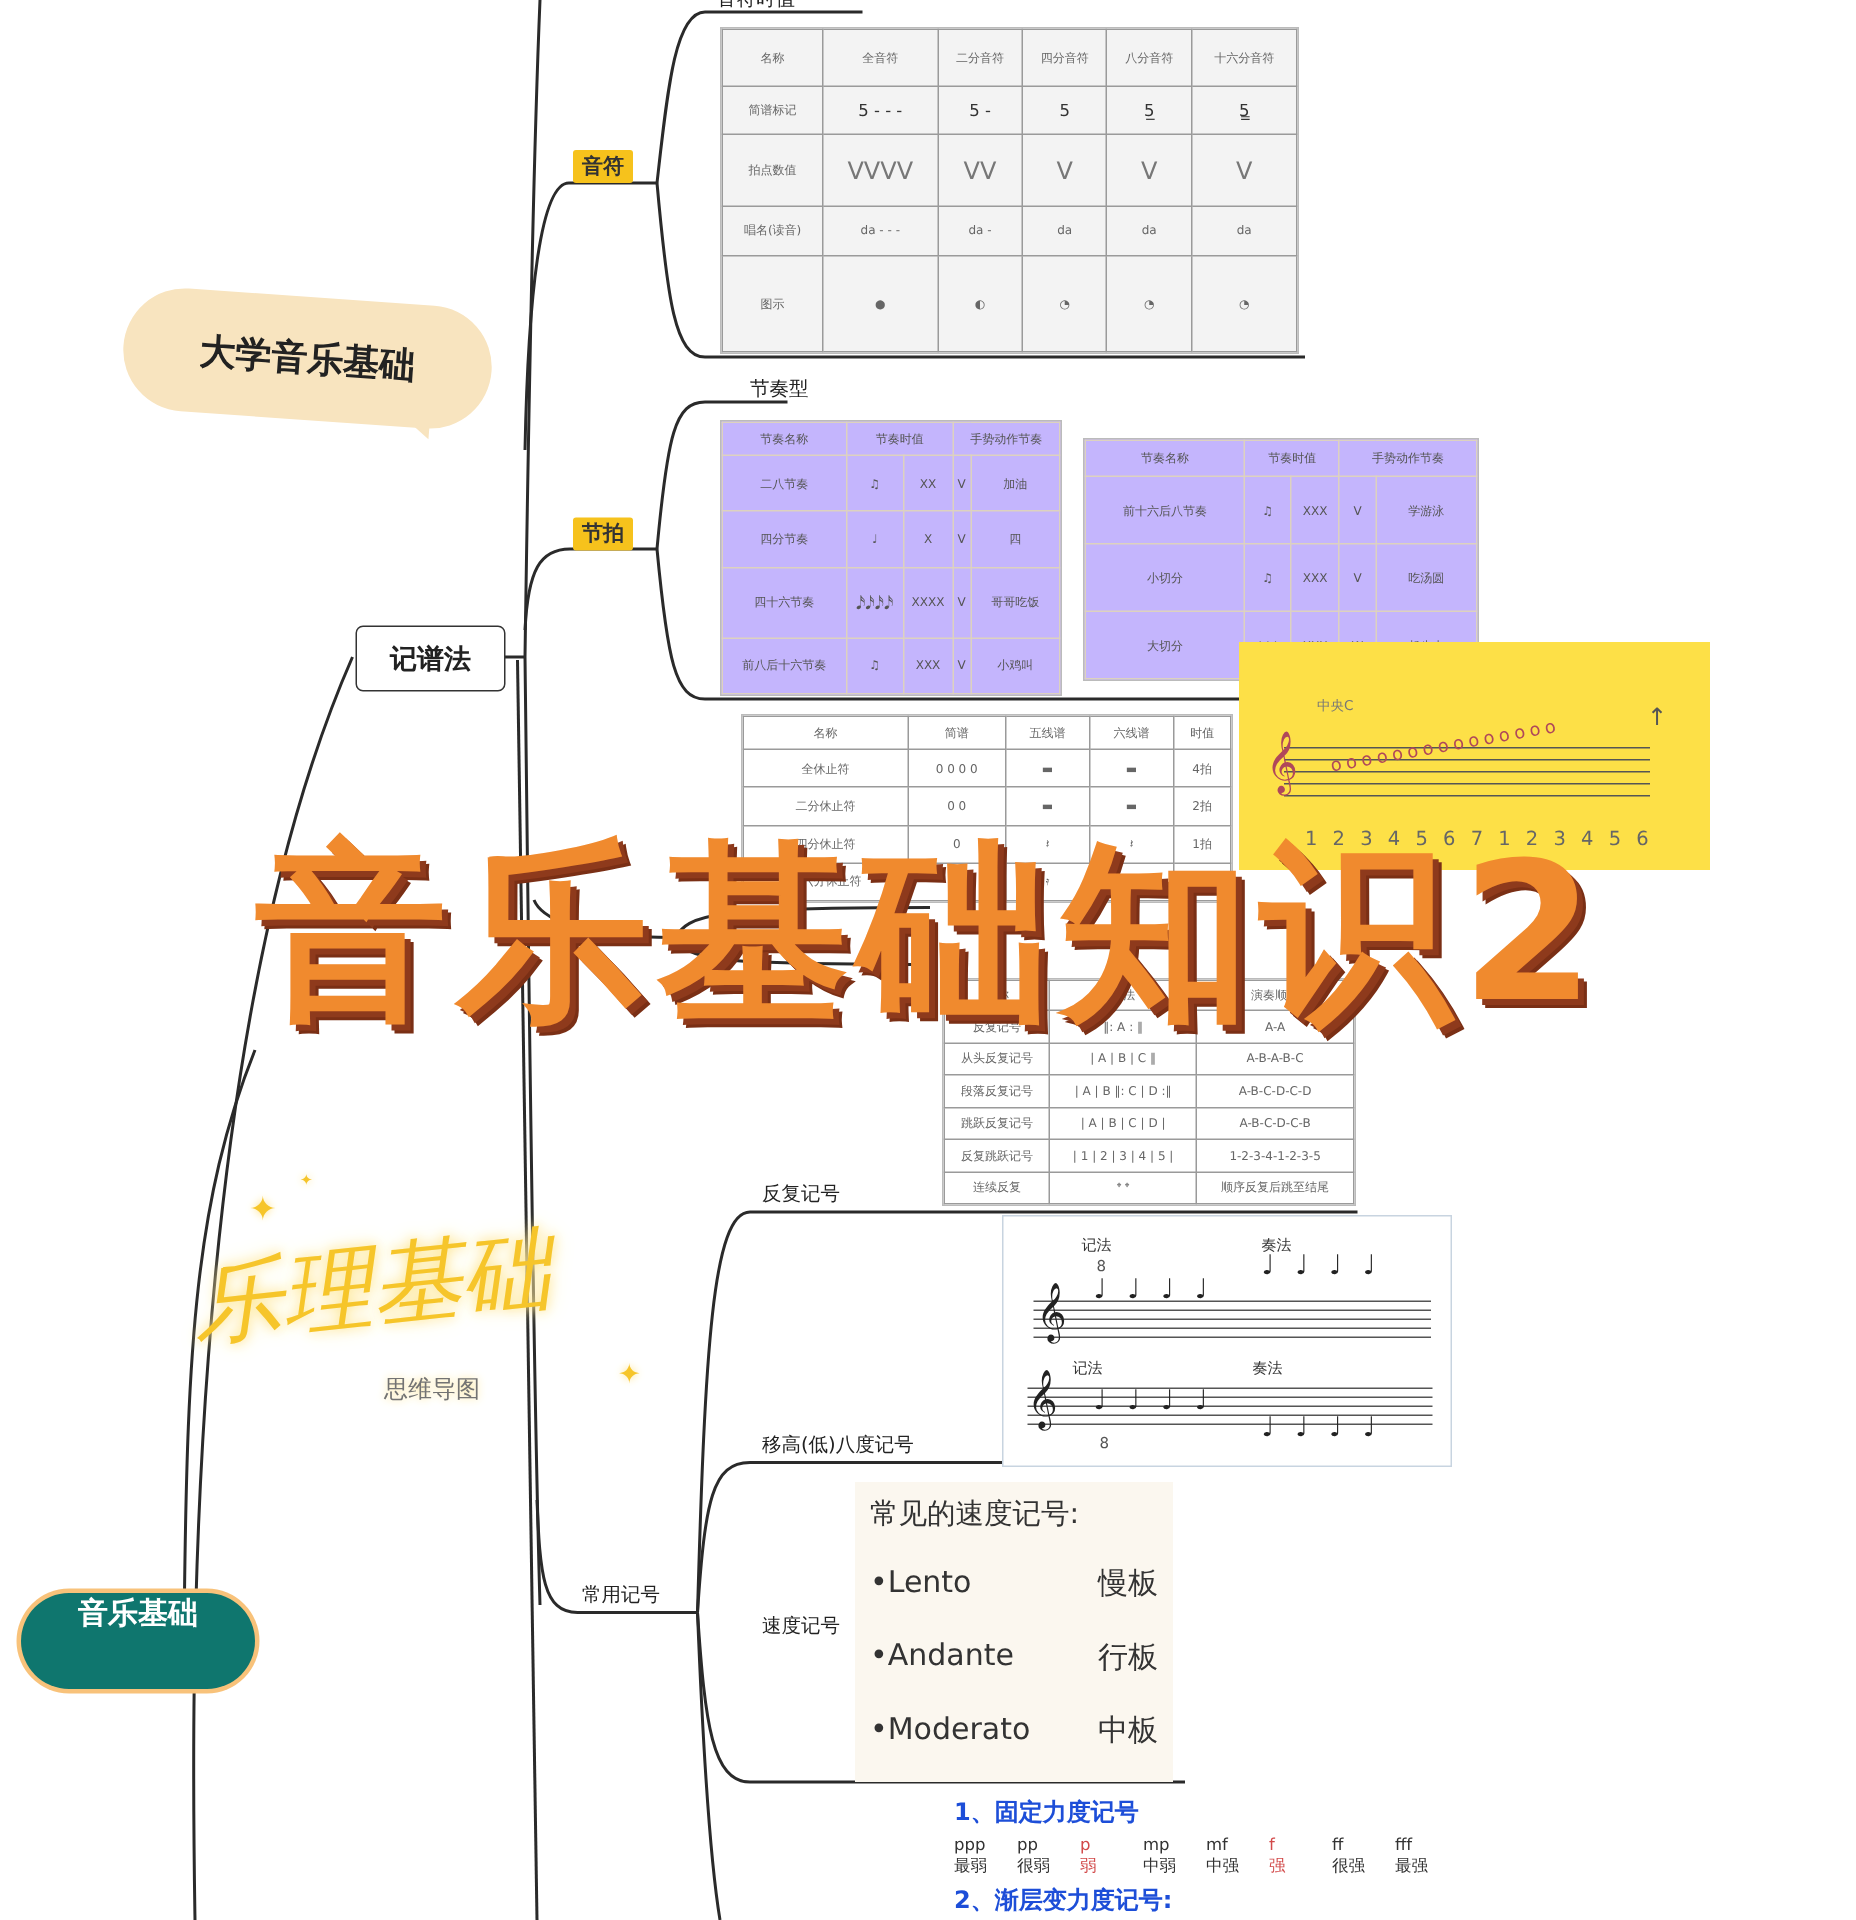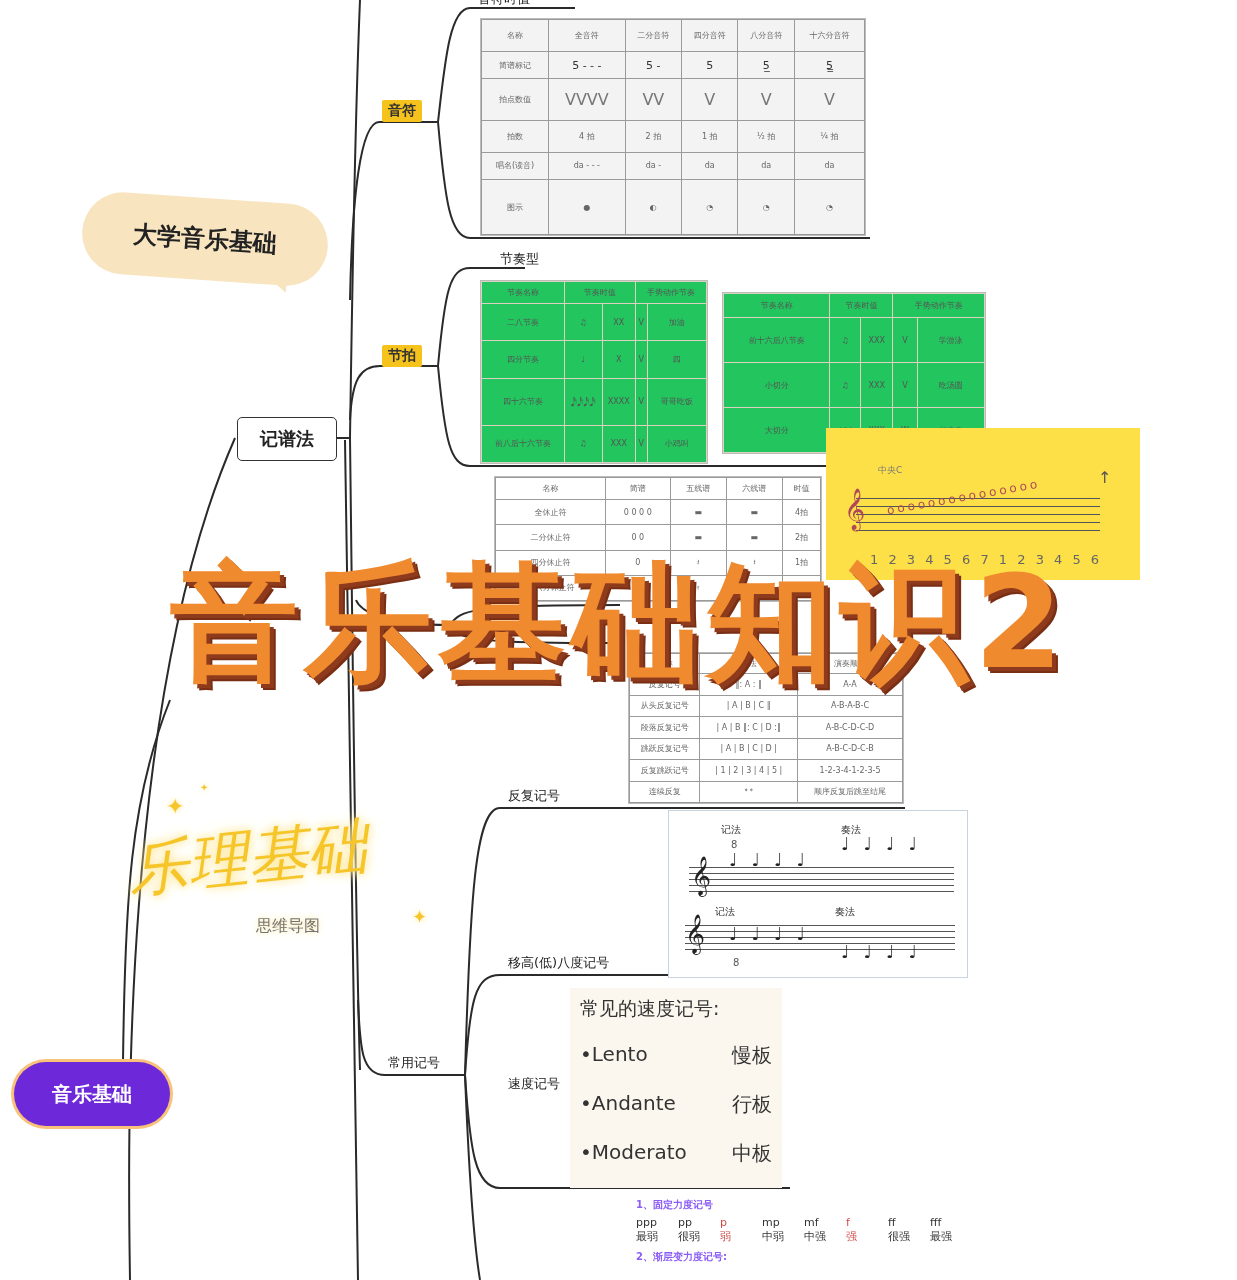--- a/index.html
+++ b/index.html
@@ -8,24 +8,24 @@
     background: #ffffff;
     font-family: "DejaVu Sans", "Liberation Sans", sans-serif;
     color: #222;
   }
   .abs { position: absolute; }
   svg.lines { position: absolute; left: 0; top: 0; }
 
   
   .node-root {
     left: 14px; top: 1062px; width: 156px; height: 64px;
-    background: #6d28d9; border-radius: 32px;
+    background: #0f766e; border-radius: 32px;
     box-shadow: 0 0 0 3px #f8c27a;
     color: #fff; font-weight: bold; font-size: 20px;
-    display: flex; align-items: center; justify-content: center;
+    display: flex; align-items: flex-start; justify-content: center;
   }
   .node-box {
     left: 237px; top: 417px; width: 98px; height: 42px;
     border: 1.5px solid #333; border-radius: 5px; background: #fff;
     font-size: 18px; font-weight: bold;
     display: flex; align-items: center; justify-content: center;
   }
   .tag-yellow {
     background: #f6c21c; font-size: 14px; font-weight: bold; color: #333;
     padding: 2px 6px; border-radius: 2px;
@@ -44,21 +44,21 @@
   .bubble-tail {
     left: 268px; top: 270px; width: 0; height: 0;
     border-left: 14px solid transparent; border-right: 10px solid transparent;
     border-top: 24px solid #f8e4bf; transform: rotate(-18deg);
   }
 
   
   .panel { background: #f3f3f3; border: 1px solid #bbb; overflow: hidden; }
   .panel table { border-collapse: collapse; width: 100%; height: 100%; }
   .panel td { border: 1px solid #9a9a9a; font-size: 8px; color: #666; text-align: center; padding: 0; }
-  .panel.cream { background: #22c55e; }
+  .panel.cream { background: #c4b5fd; }
   .panel.cream td { border-color: #ddd2bf; color: #555; }
   .glyph { font-size: 18px; color: #222; }
   .big-glyph { font-size: 22px; color: #333; }
 
   
   .staff-line { position: absolute; height: 1px; background: #555; }
 
   
   .overlay-title {
     left: 170px; top: 548px; width: 960px; height: 150px;
@@ -86,21 +86,21 @@
   
   .tempo-card {
     left: 570px; top: 988px; width: 212px; height: 200px;
     background: #fbf7ef; padding: 8px 10px; box-sizing: border-box;
   }
   .tempo-card .t-title { font-size: 19px; color: #333; margin-bottom: 20px; }
   .tempo-row { display: flex; justify-content: space-between; font-size: 20px; color: #333; margin-bottom: 22px; }
 
   
   .dyn-card { left: 630px; top: 1194px; width: 360px; height: 86px; background: #fff; font-size: 12px; }
-  .dyn-h { color: #8b5cf6; font-weight: bold; font-size: 10px; }
+  .dyn-h { color: #1d4ed8; font-weight: bold; font-size: 16px; }
   .dyn-row { display: flex; gap: 0; }
   .dyn-row span { width: 42px; text-align: left; font-size: 11px; color: #333; }
   .dyn-row span.red { color: #d24a4a; }
 </style>
 </head>
 <body>
 
 <svg class="lines" width="1237" height="1280">
   <g fill="none" stroke="#2a2a2a" stroke-width="2">
 
@@ -171,28 +171,20 @@
       <td style="font-size:11px;color:#333">5̲</td>
       <td style="font-size:11px;color:#333">5̳</td>
     </tr>
     <tr style="height:36px;padding-left:38px;">
       <td>拍点数值</td>
       <td style="font-size:16px;color:#777">VVVV</td>
       <td style="font-size:16px;color:#777">VV</td>
       <td style="font-size:16px;color:#777">V</td>
       <td style="font-size:16px;color:#777">V</td>
       <td style="font-size:16px;color:#777">V</td>
-    </tr>
-    <tr style="height:28px;">
-      <td>拍数</td>
-      <td>4 拍</td>
-      <td>2 拍</td>
-      <td>1 拍</td>
-      <td>½ 拍</td>
-      <td>¼ 拍</td>
     </tr>
     <tr style="height:24px;">
       <td>唱名(读音)</td>
       <td>da - - -</td>
       <td>da -</td>
       <td>da</td>
       <td>da</td>
       <td>da</td>
     </tr>
     <tr style="height:48px;">

